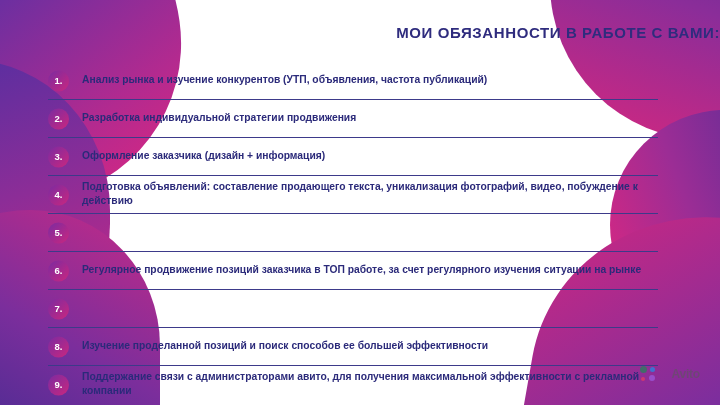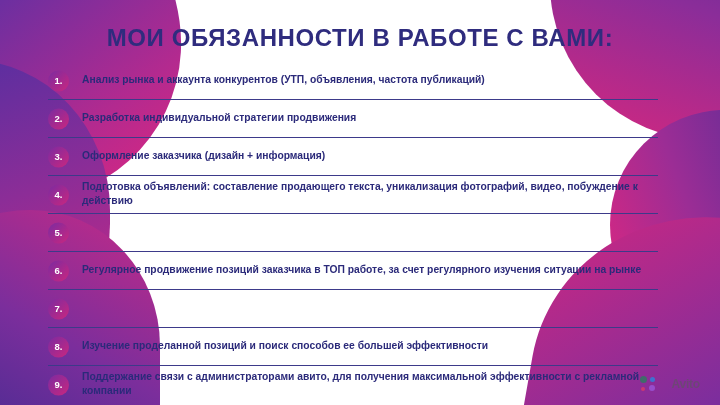--- a/index.html
+++ b/index.html
@@ -83,22 +83,22 @@
     top: 0;
     width: 720px;
     height: 405px;
   }
 
   .title {
     position: absolute;
     left: 0;
     right: 0;
     top: 24px;
-    text-align: center;
-    font-size: 24px;
+    text-align: right;
+    font-size: 15px;
     font-weight: bold;
     letter-spacing: 0.6px;
     color: #2f2c7e;
   }
 
   .list {
     position: absolute;
     left: 48px;
     top: 62px;
     width: 610px;
@@ -135,21 +135,21 @@
     font-size: 10.3px;
     font-weight: bold;
     color: #2b2a7a;
     line-height: 1.32;
   }
 
   
   .watermark {
     position: absolute;
     right: 20px;
-    bottom: 14px;
+    bottom: 24px;
     display: flex;
     align-items: flex-end;
     gap: 16px;
     opacity: 0.55;
   }
   .wm-logo {
     position: relative;
     width: 15px;
     height: 15px;
   }
@@ -182,21 +182,21 @@
   <div class="blob blob-br"></div>
 
   <div class="content">
 
     <div class="title">МОИ ОБЯЗАННОСТИ В РАБОТЕ С ВАМИ:</div>
 
     <div class="list">
 
       <div class="item">
         <span class="num">1.</span>
-        <span class="text">Анализ рынка и аккаунта конкурентов (УТП, объявления, частота публикаций)</span>
+        <span class="text">Анализ рынка и изучение конкурентов (УТП, объявления, частота публикаций)</span>
       </div>
 
       <div class="item">
         <span class="num">2.</span>
         <span class="text">Разработка индивидуальной стратегии продвижения</span>
       </div>
 
       <div class="item">
         <span class="num">3.</span>
         <span class="text">Оформление заказчика (дизайн + информация)</span>

